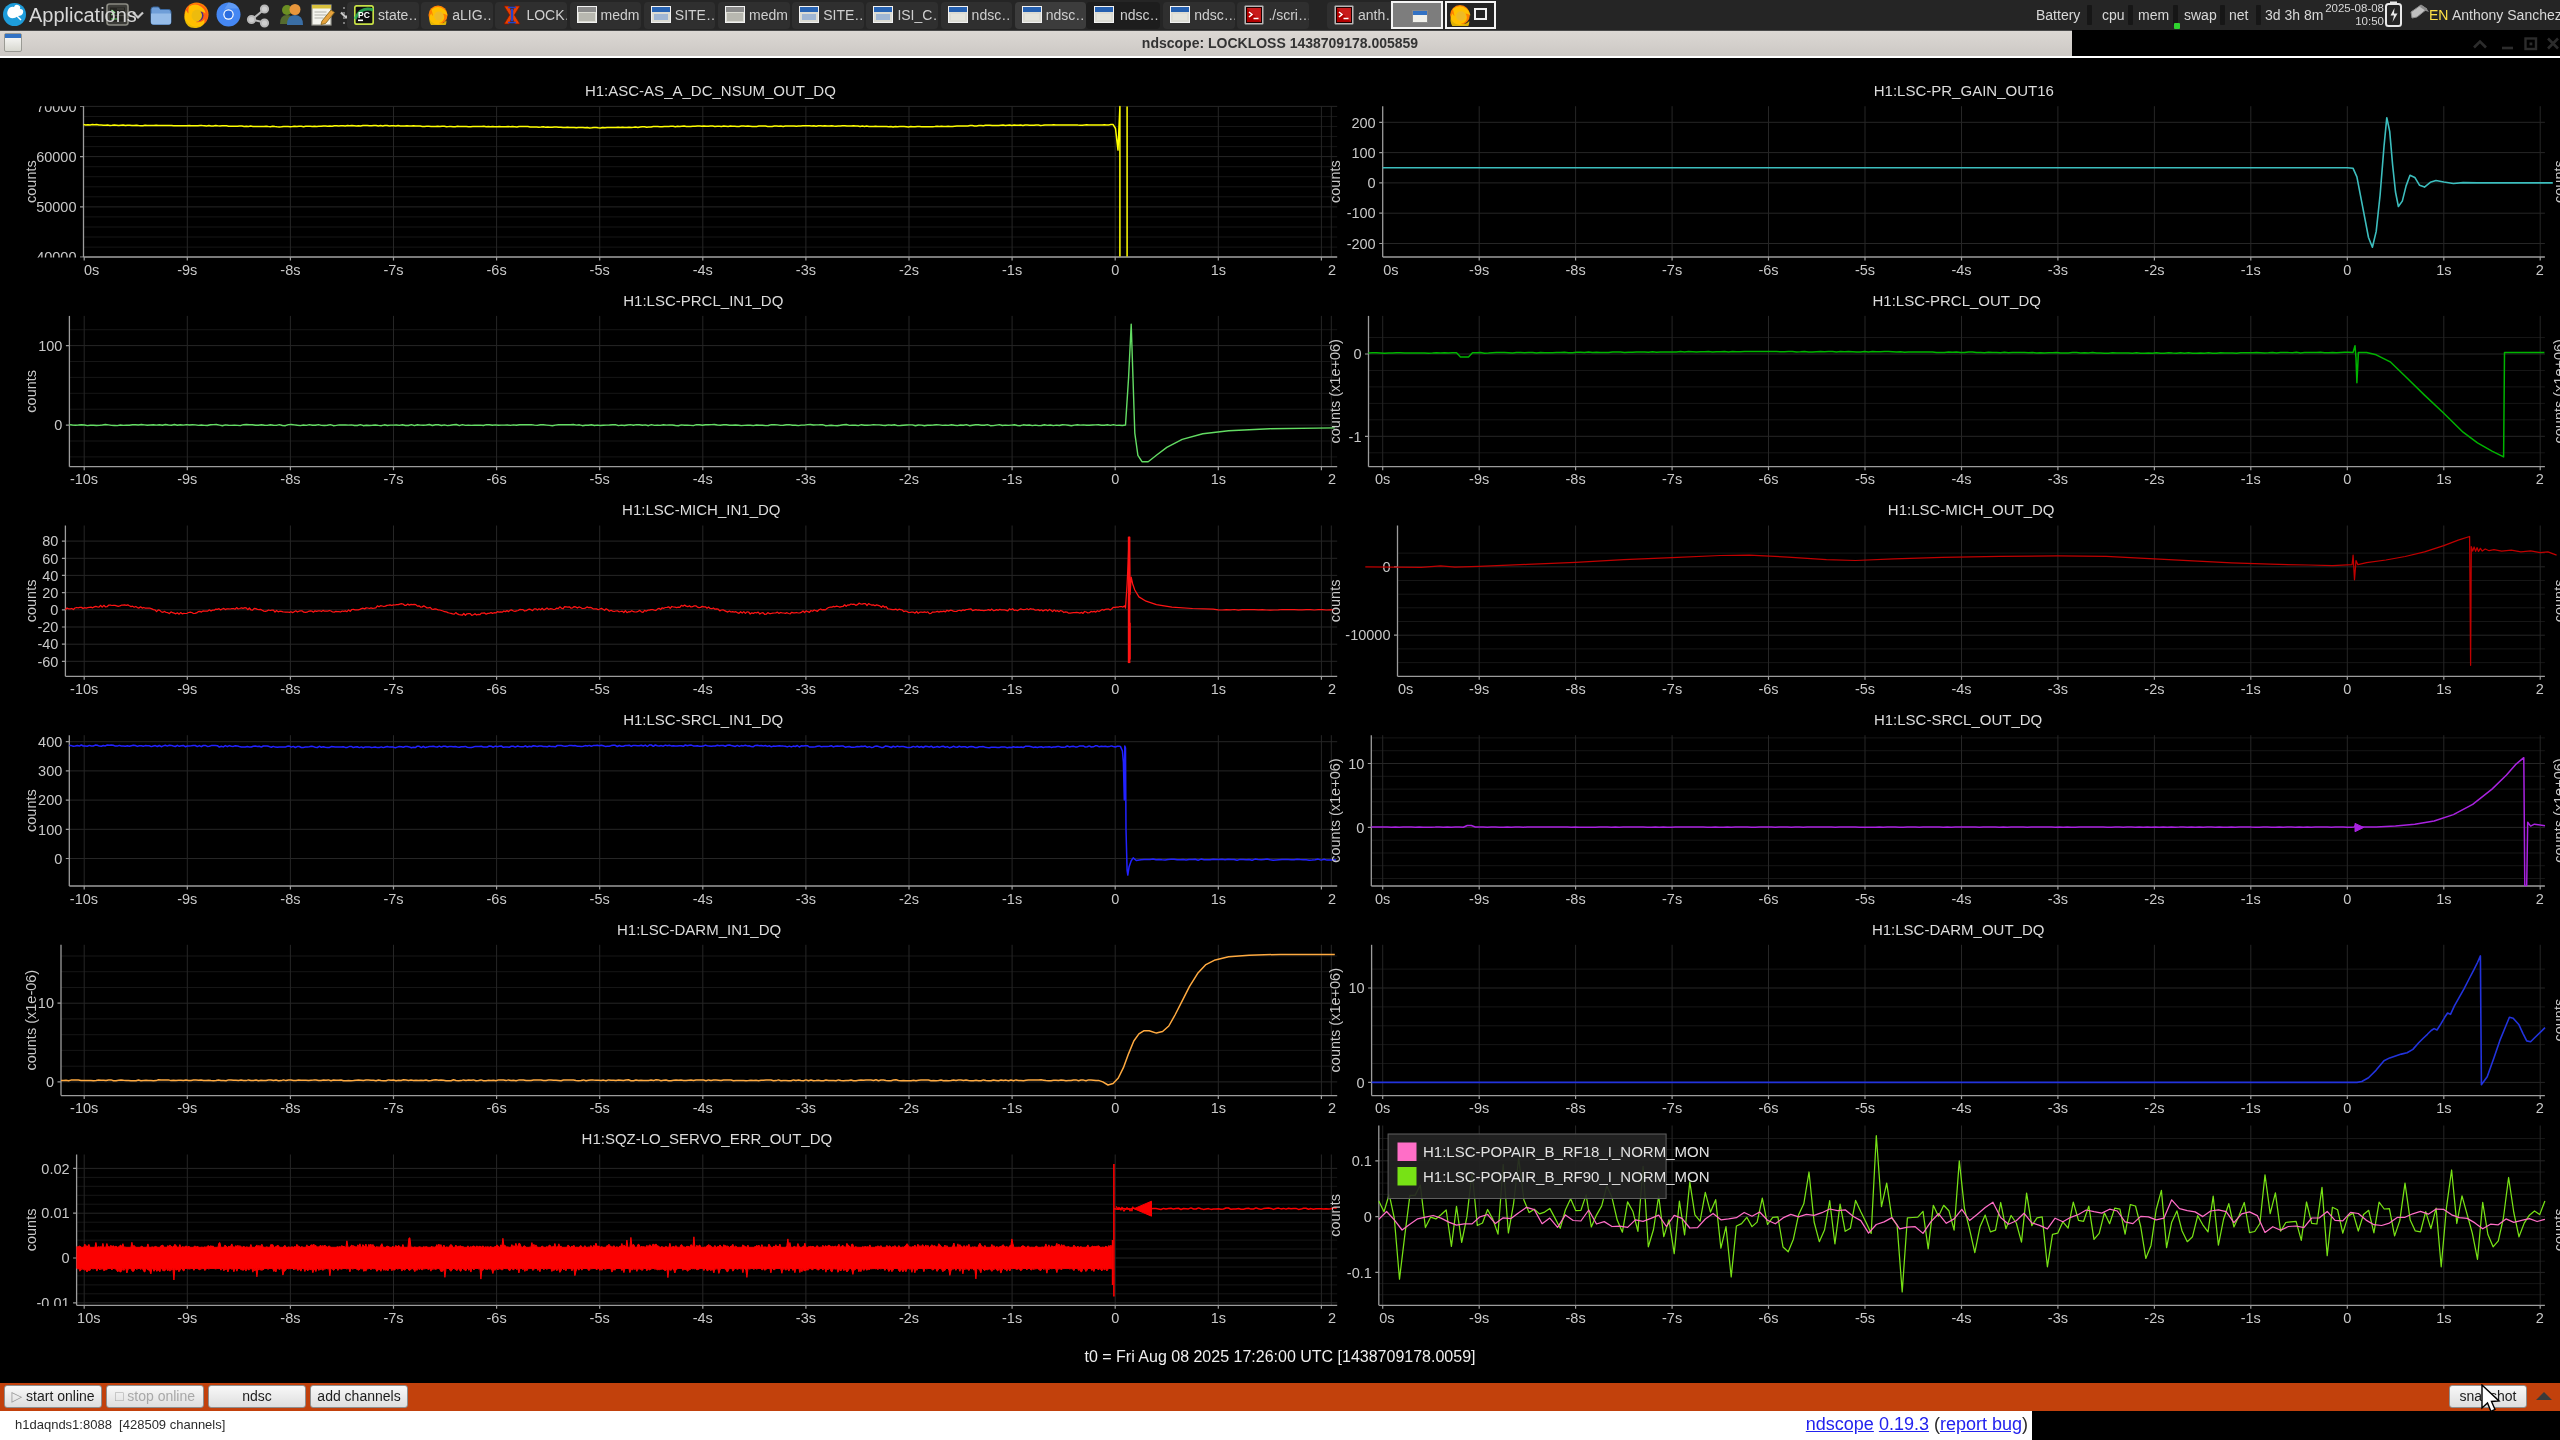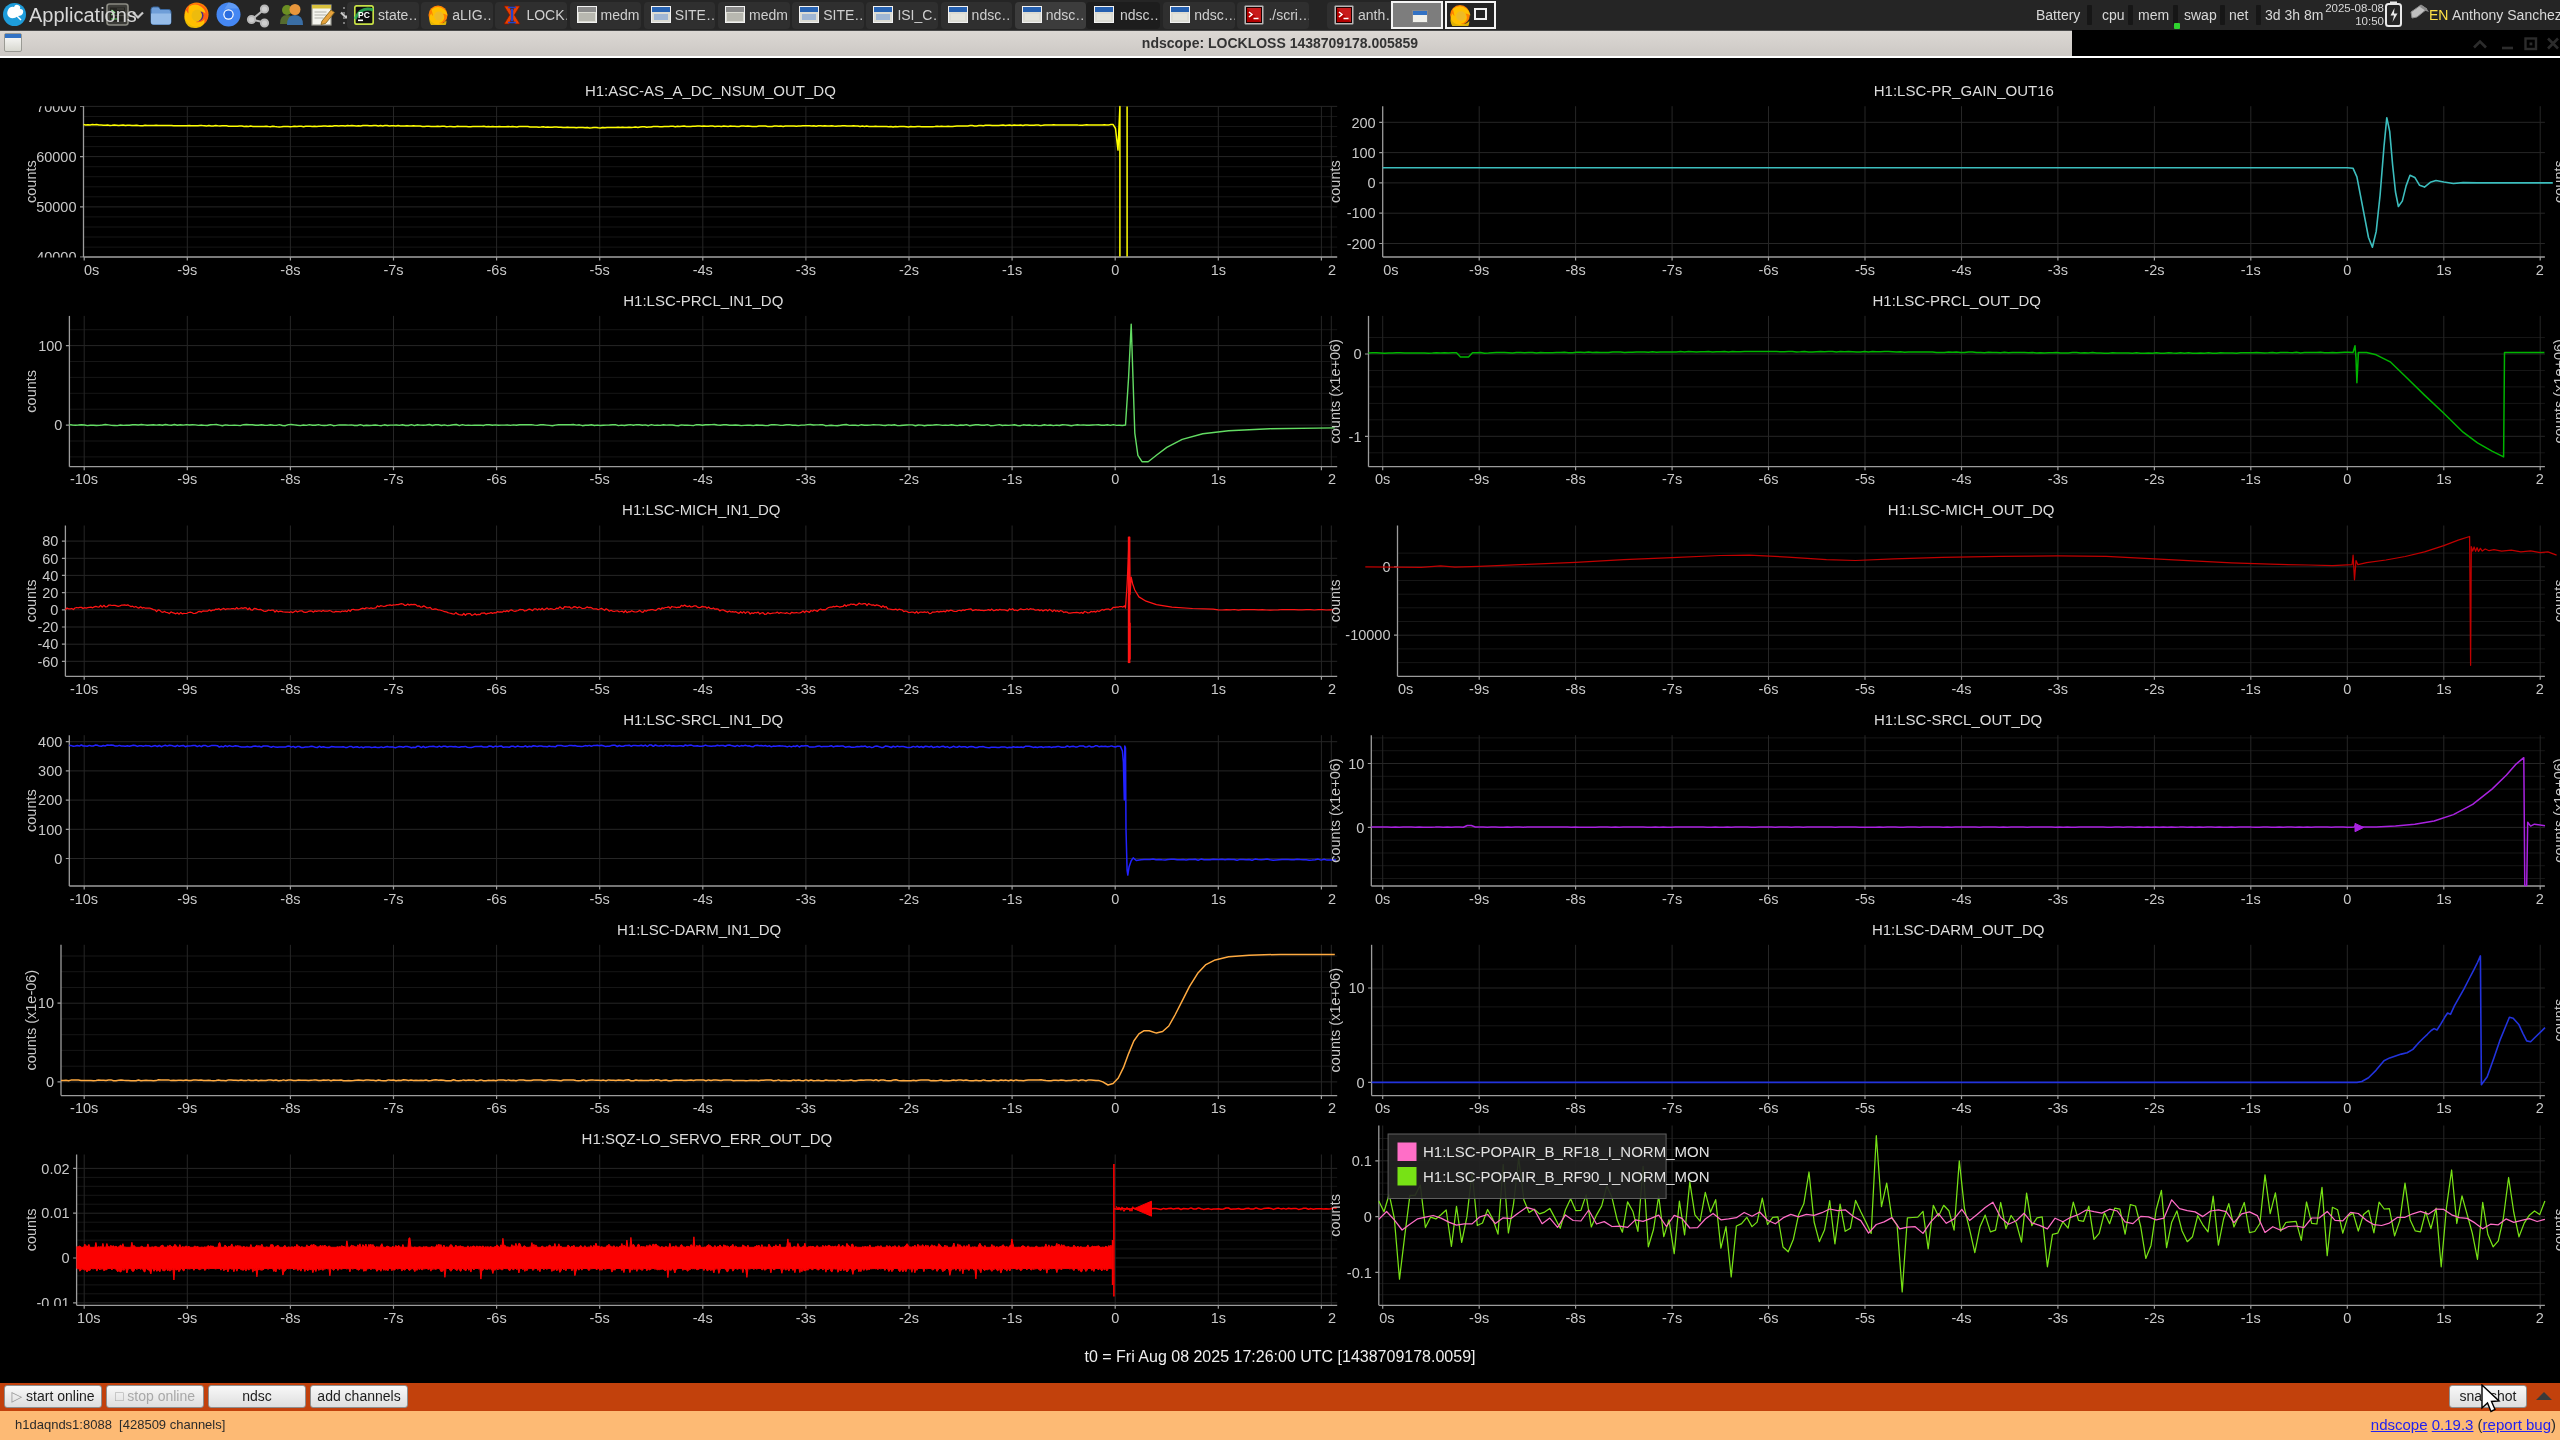--- a/index.html
+++ b/index.html
@@ -5,21 +5,21 @@
 #taskbar{position:absolute;left:0;top:0;width:2560px;height:30px;background:#252525}
 .tbtxt{position:absolute;top:0;height:30px;line-height:30px;color:#d8d8d8;font-size:14px;white-space:nowrap}
 .winbtn{position:absolute;top:1.5px;height:27px;border-radius:4px;background:#2f2f2f;color:#cfcfcf;font-size:14px;line-height:27px;white-space:nowrap;overflow:hidden}
 .winbtn .ic{position:absolute;left:7px;top:3.5px;width:20px;height:20px}
 .winbtn .lb{position:absolute;left:31px;top:0}
 .wicon{position:absolute;border:1.5px solid #f2f2f2;background:#dcdcd4}
 .wicon .tb{position:absolute;left:0;top:0;right:0;height:5px}
 #titlebar{position:absolute;left:0;top:30px;width:2072px;height:26px;background:linear-gradient(#dcd8d4,#ccc8c4);border-top:1px solid #4a4a4a}
 #whiteline{position:absolute;left:0;top:56px;width:2560px;height:2px;background:#fff}
 #toolbar{position:absolute;left:0;top:1383px;width:2560px;height:28px;background:#c2410c}
-#statusbar{position:absolute;left:0;top:1411px;width:2560px;height:29px;background:#fdba74}
+#statusbar{position:absolute;left:0;top:1411px;width:2032px;height:29px;background:#ffffff}
 .btn{position:absolute;top:2px;height:23px;border:1px solid #8e8e8e;border-radius:3px;background:linear-gradient(#f8f8f8,#dedede);font-size:14px;color:#1c1c1c;text-align:center;line-height:21px}
 .meter{position:absolute;top:5px;width:5px;height:20px;background:#161616;border-radius:1px}
 </style></head>
 <body>
 <div id="taskbar">
   <svg width="2560" height="30" style="position:absolute;left:0;top:0" xmlns="http://www.w3.org/2000/svg">
 
     <circle cx="14.5" cy="14.5" r="11.5" fill="#1e9ddb"></circle>
     <path d="M8 10 q2 -4 6 -3 q1 -3 4 -2 q3 1 2 4 q4 0 3 4 q-1 3 -5 3 q-5 4 -9 1 q-3 -3 -1 -7z" fill="#fff"></path>
     <path d="M16 15 l5 5" stroke="#fff" stroke-width="1.5"></path>
@@ -1050,17 +1050,17 @@
   <div class="btn" style="left:106px;width:98px;color:#a8a8a8"><span>□ </span>stop online</div>
   <div class="btn" style="left:208px;width:98px">ndsc</div>
   <div class="btn" style="left:310px;width:98px">add channels</div>
   <div class="btn" style="left:2449px;width:78px">snapshot</div>
   <svg width="24" height="24" style="position:absolute;left:2532px;top:2px" xmlns="http://www.w3.org/2000/svg">
       <path d="M4 15 l8 -8 8 8z" fill="#3a3a3a"></path>
     </svg>
 </div>
 <div id="statusbar">
   <div style="position:absolute;left:15px;top:0;height:29px;line-height:27px;font-size:13px;color:#2b2b2b">h1daqnds1:8088&nbsp; [428509 channels]</div>
-  <div style="position:absolute;right:4px;top:0;height:29px;line-height:27px;font-size:15px;color:#2b2b2b"><span style="color:#2222ee;text-decoration:underline">ndscope</span> <span style="color:#2222ee;text-decoration:underline">0.19.3</span> (<span style="color:#2222ee;text-decoration:underline">report bug</span>)</div>
+  <div style="position:absolute;right:4px;top:0;height:29px;line-height:27px;font-size:18px;color:#2b2b2b"><span style="color:#2222ee;text-decoration:underline">ndscope</span> <span style="color:#2222ee;text-decoration:underline">0.19.3</span> (<span style="color:#2222ee;text-decoration:underline">report bug</span>)</div>
 </div>
 <svg width="30" height="34" style="position:absolute;left:2480px;top:1384px" xmlns="http://www.w3.org/2000/svg">
   <path d="M2 1 L2 24 L7.5 19 L11 27.5 L15 25.5 L11.5 17.5 L19 17 Z" fill="#fff" stroke="#000" stroke-width="1.4"></path>
 </svg>
 
 </body></html>

